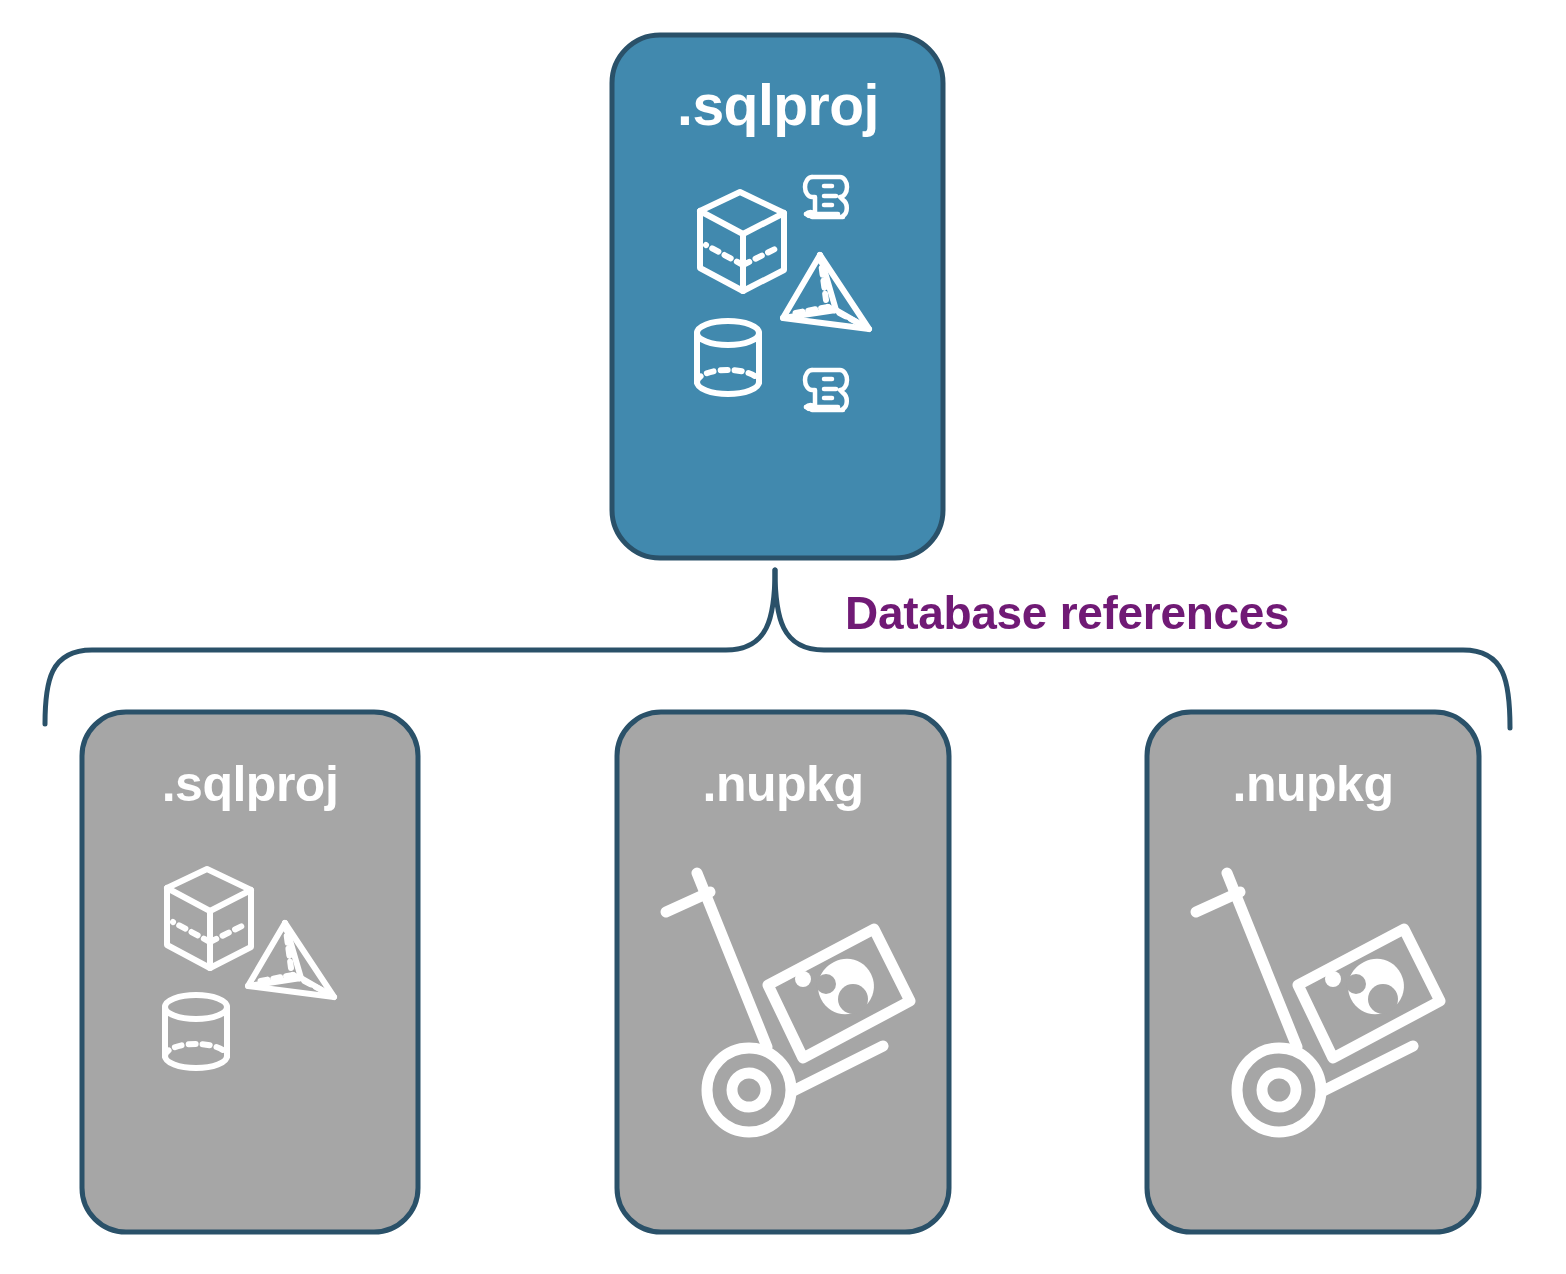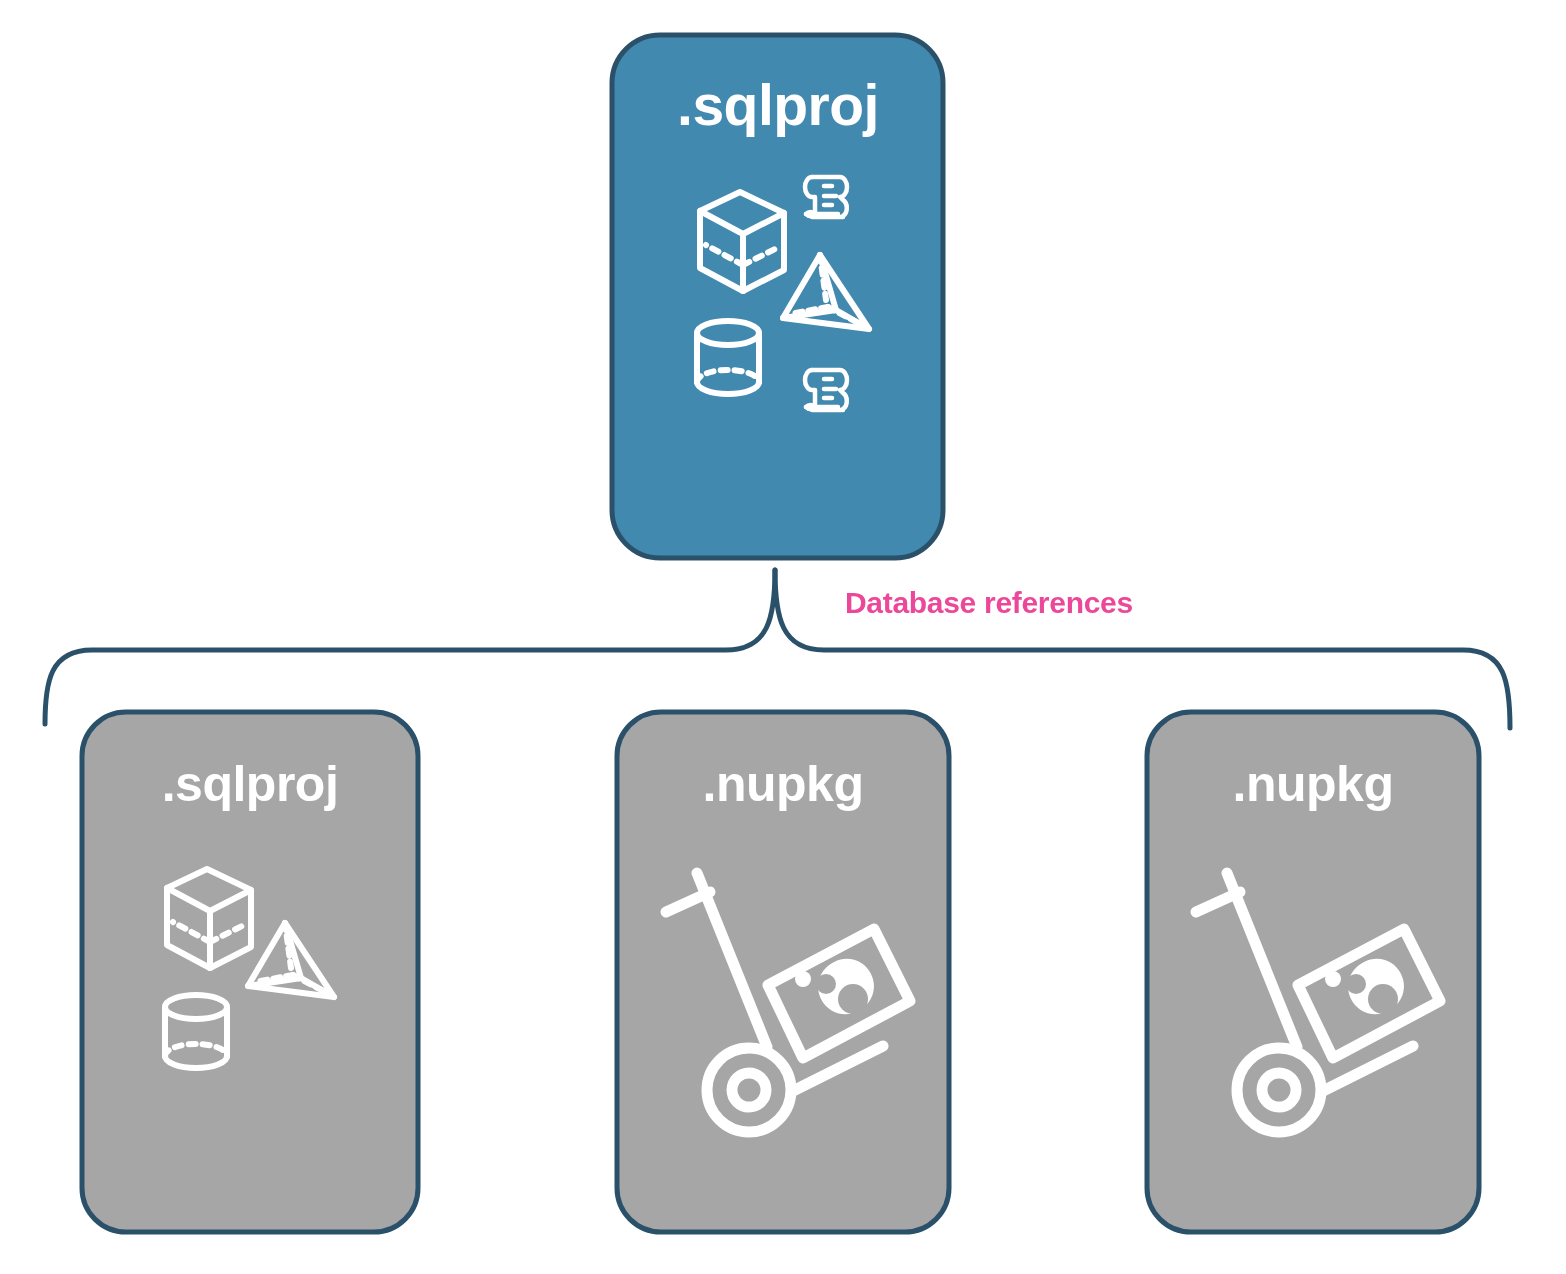--- a/index.html
+++ b/index.html
@@ -55,23 +55,23 @@
   #title-nupkg-2 {
     font-size: 50px;
     left: 1145px;
     width: 336px;
     top: 755px;
   }
   #brace-label {
     position: absolute;
     left: 845px;
     top: 586px;
-    font-size: 30px;
+    font-size: 46px;
     font-weight: bold;
-    color: #ec4899;
+    color: #701a75;
     white-space: nowrap;
     letter-spacing: -0.3px;
     user-select: none;
   }
 </style>
 </head>
 <body>
 
 <div id="diagram-root">
 

